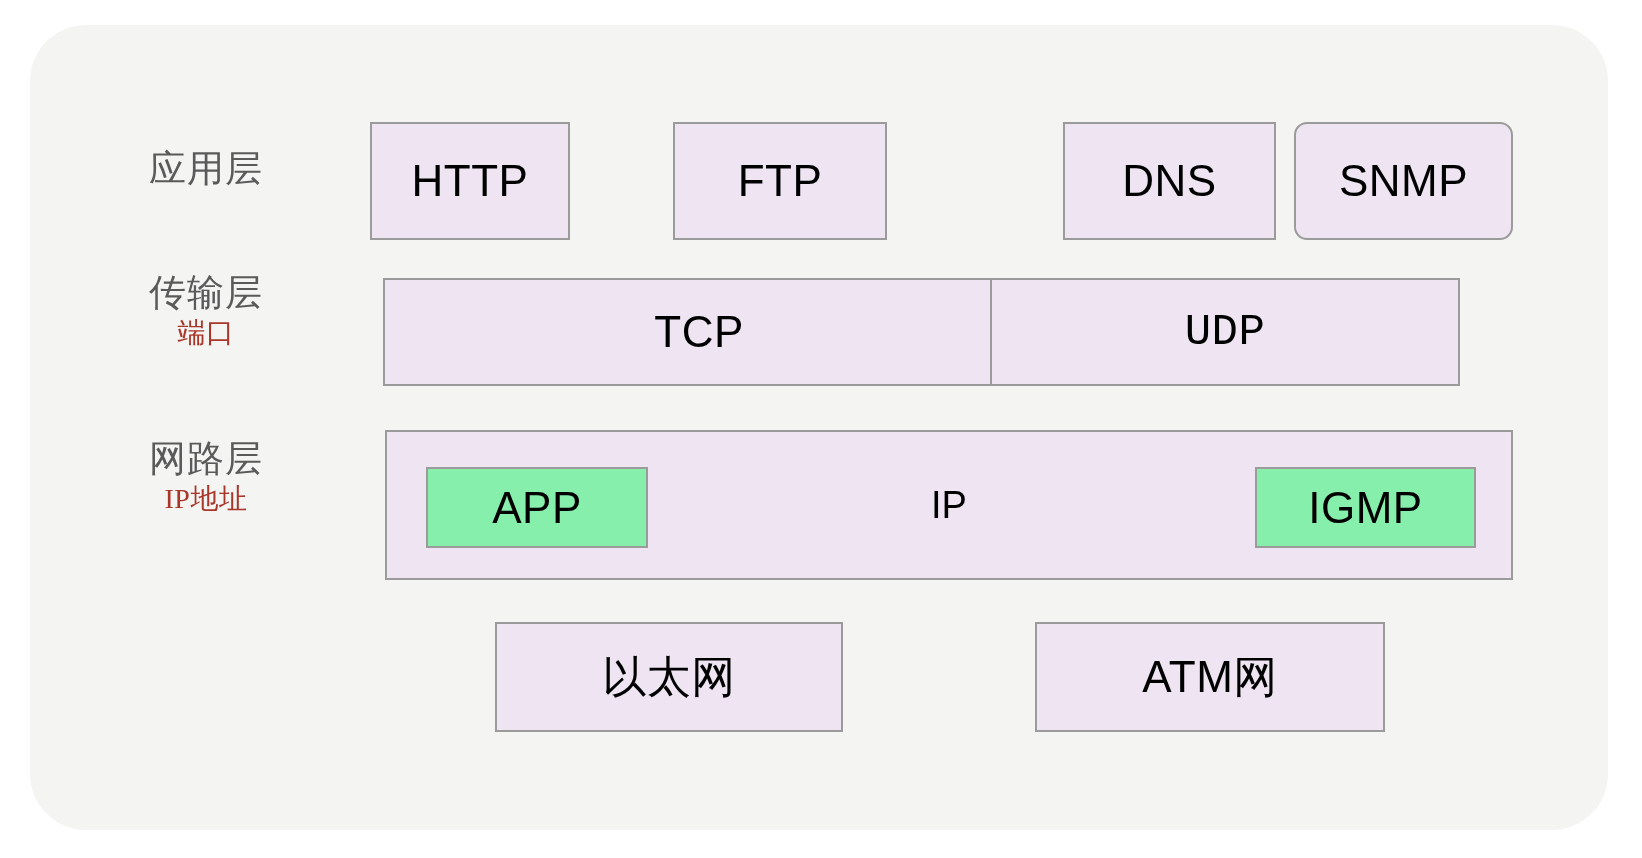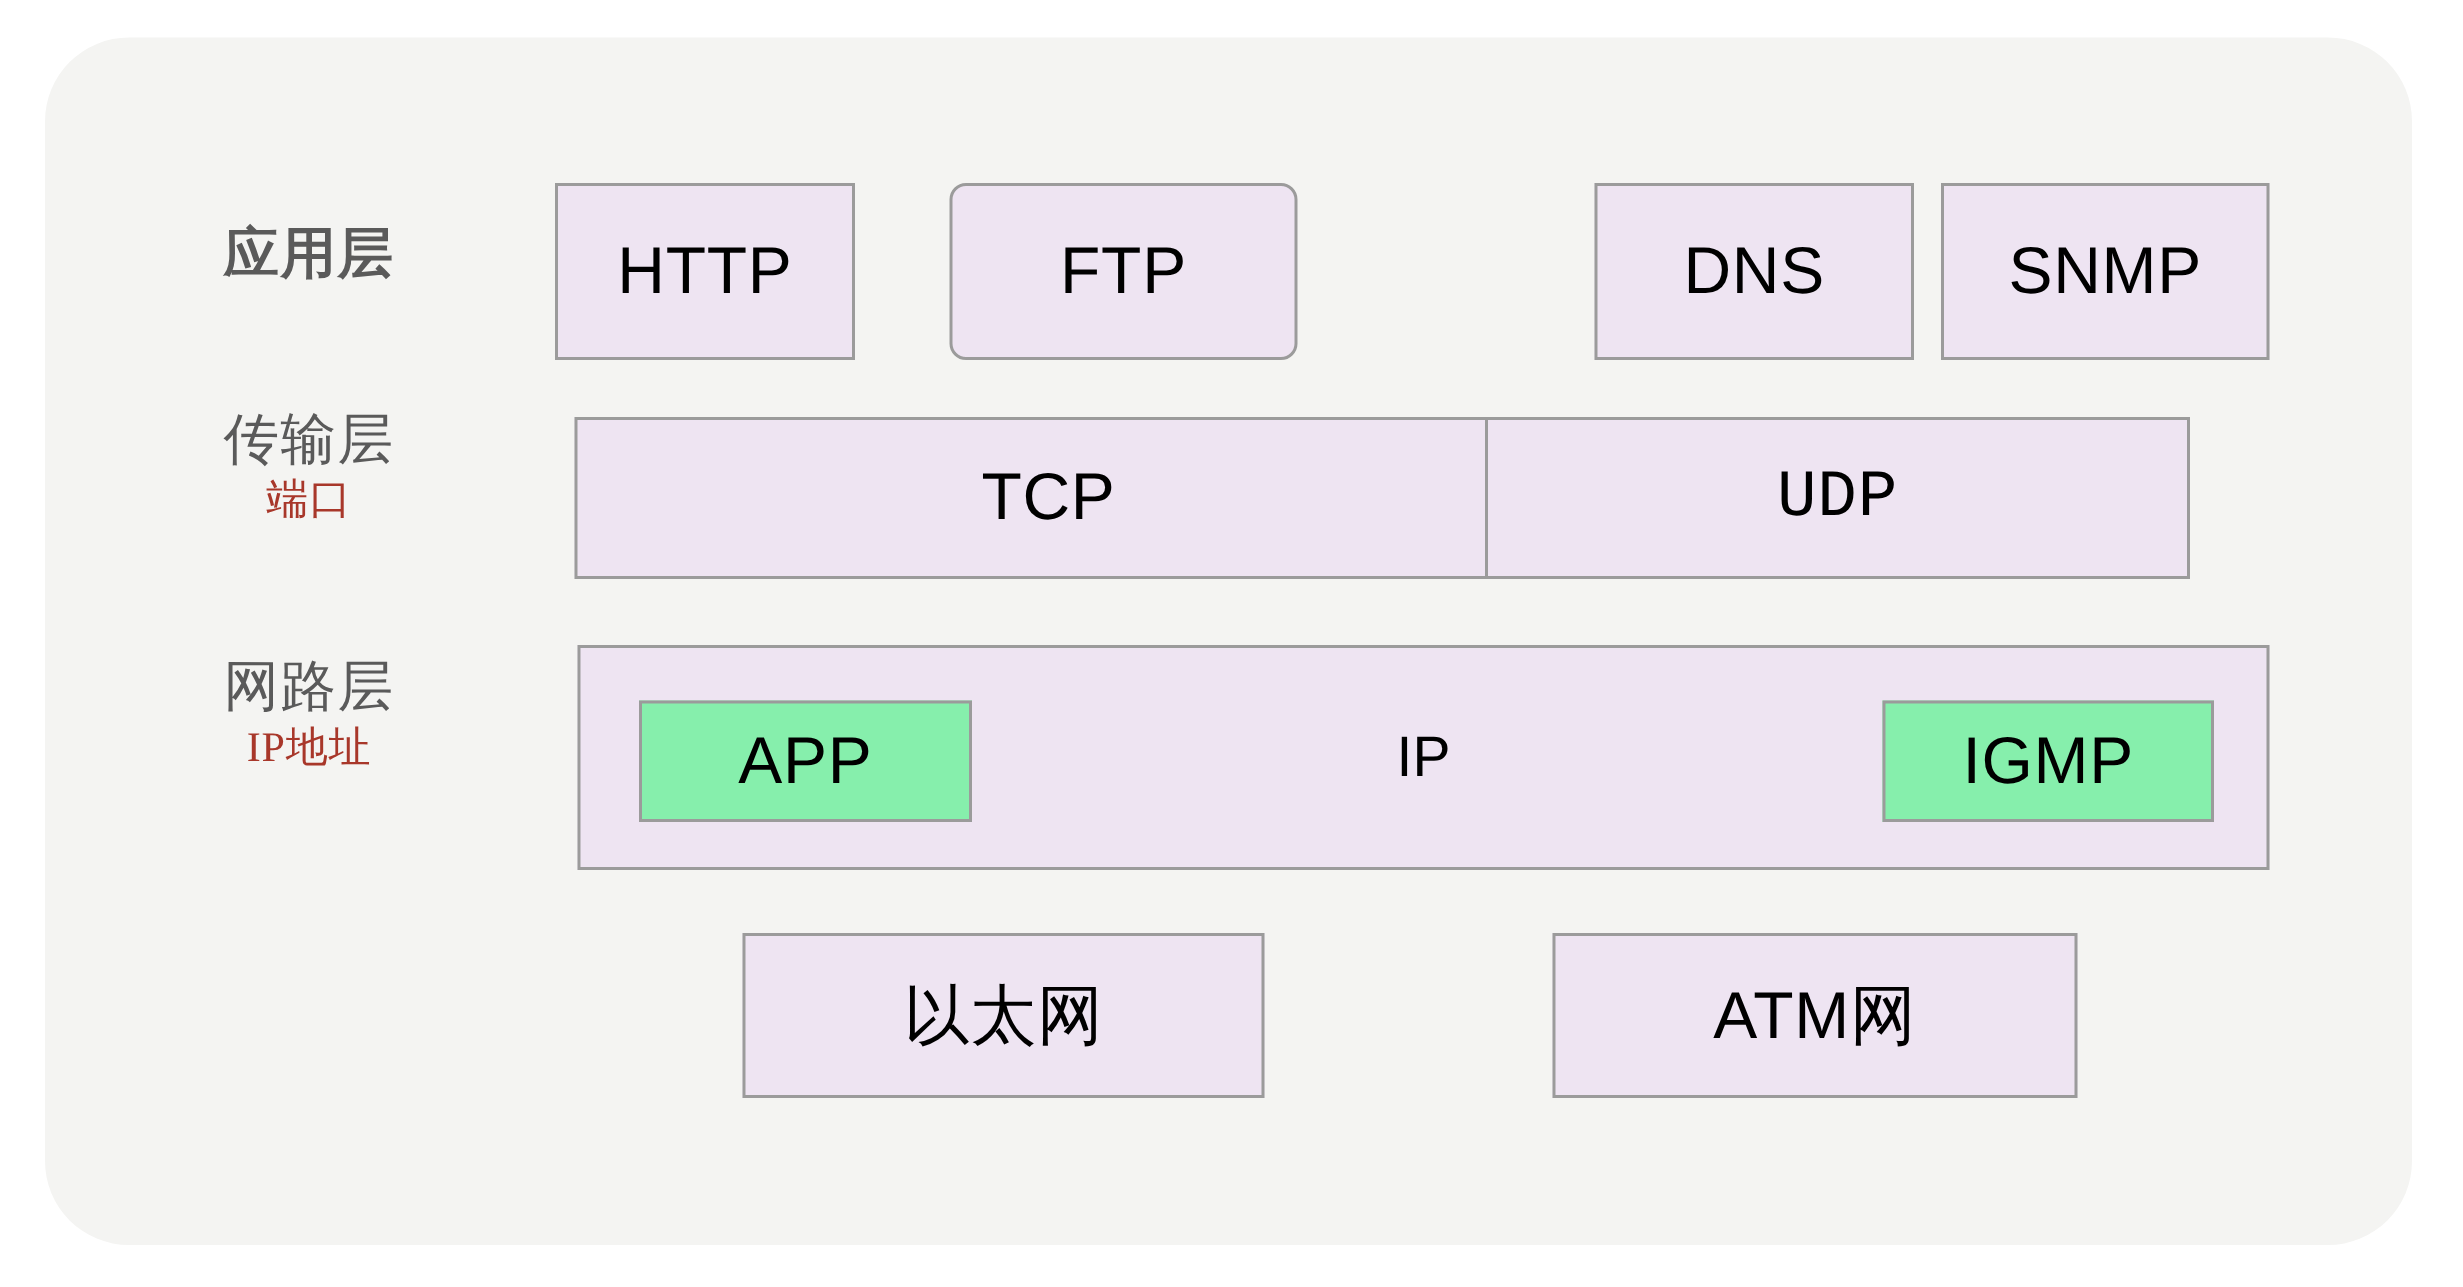--- a/index.html
+++ b/index.html
@@ -89,37 +89,37 @@
     pointer-events: none;
   }
 </style>
 </head>
 <body>
 
 <div id="stack-canvas">
 
   <div class="panel"></div>
 
-  <div class="layer-label" style="left:56px; top:148px;font-weight:bold;">
+  <div class="layer-label" style="left:56px; top:148px;">
     <span>应用层</span>
   </div>
 
   <div class="box" style="left:370px; top:122px; width:200px; height:118px;">
     <span>HTTP</span>
   </div>
 
-  <div class="box" style="left:633px; top:122px; width:232px; height:118px;border-radius:11px;">
+  <div class="box" style="left:673px; top:122px; width:214px; height:118px;">
     <span>FTP</span>
   </div>
 
   <div class="box" style="left:1063px; top:122px; width:213px; height:118px;">
     <span>DNS</span>
   </div>
 
-  <div class="box" style="left:1294px; top:122px; width:219px; height:118px;">
+  <div class="box" style="left:1294px; top:122px; width:219px; height:118px;border-radius:13px;">
     <span>SNMP</span>
   </div>
 
   <div class="layer-label" style="left:56px; top:272px;">
     <span>传输层</span>
     <span class="sub">端口</span>
   </div>
 
   <div class="box" style="left:383px; top:278px; width:632px; height:108px;">
     <span>TCP</span>

